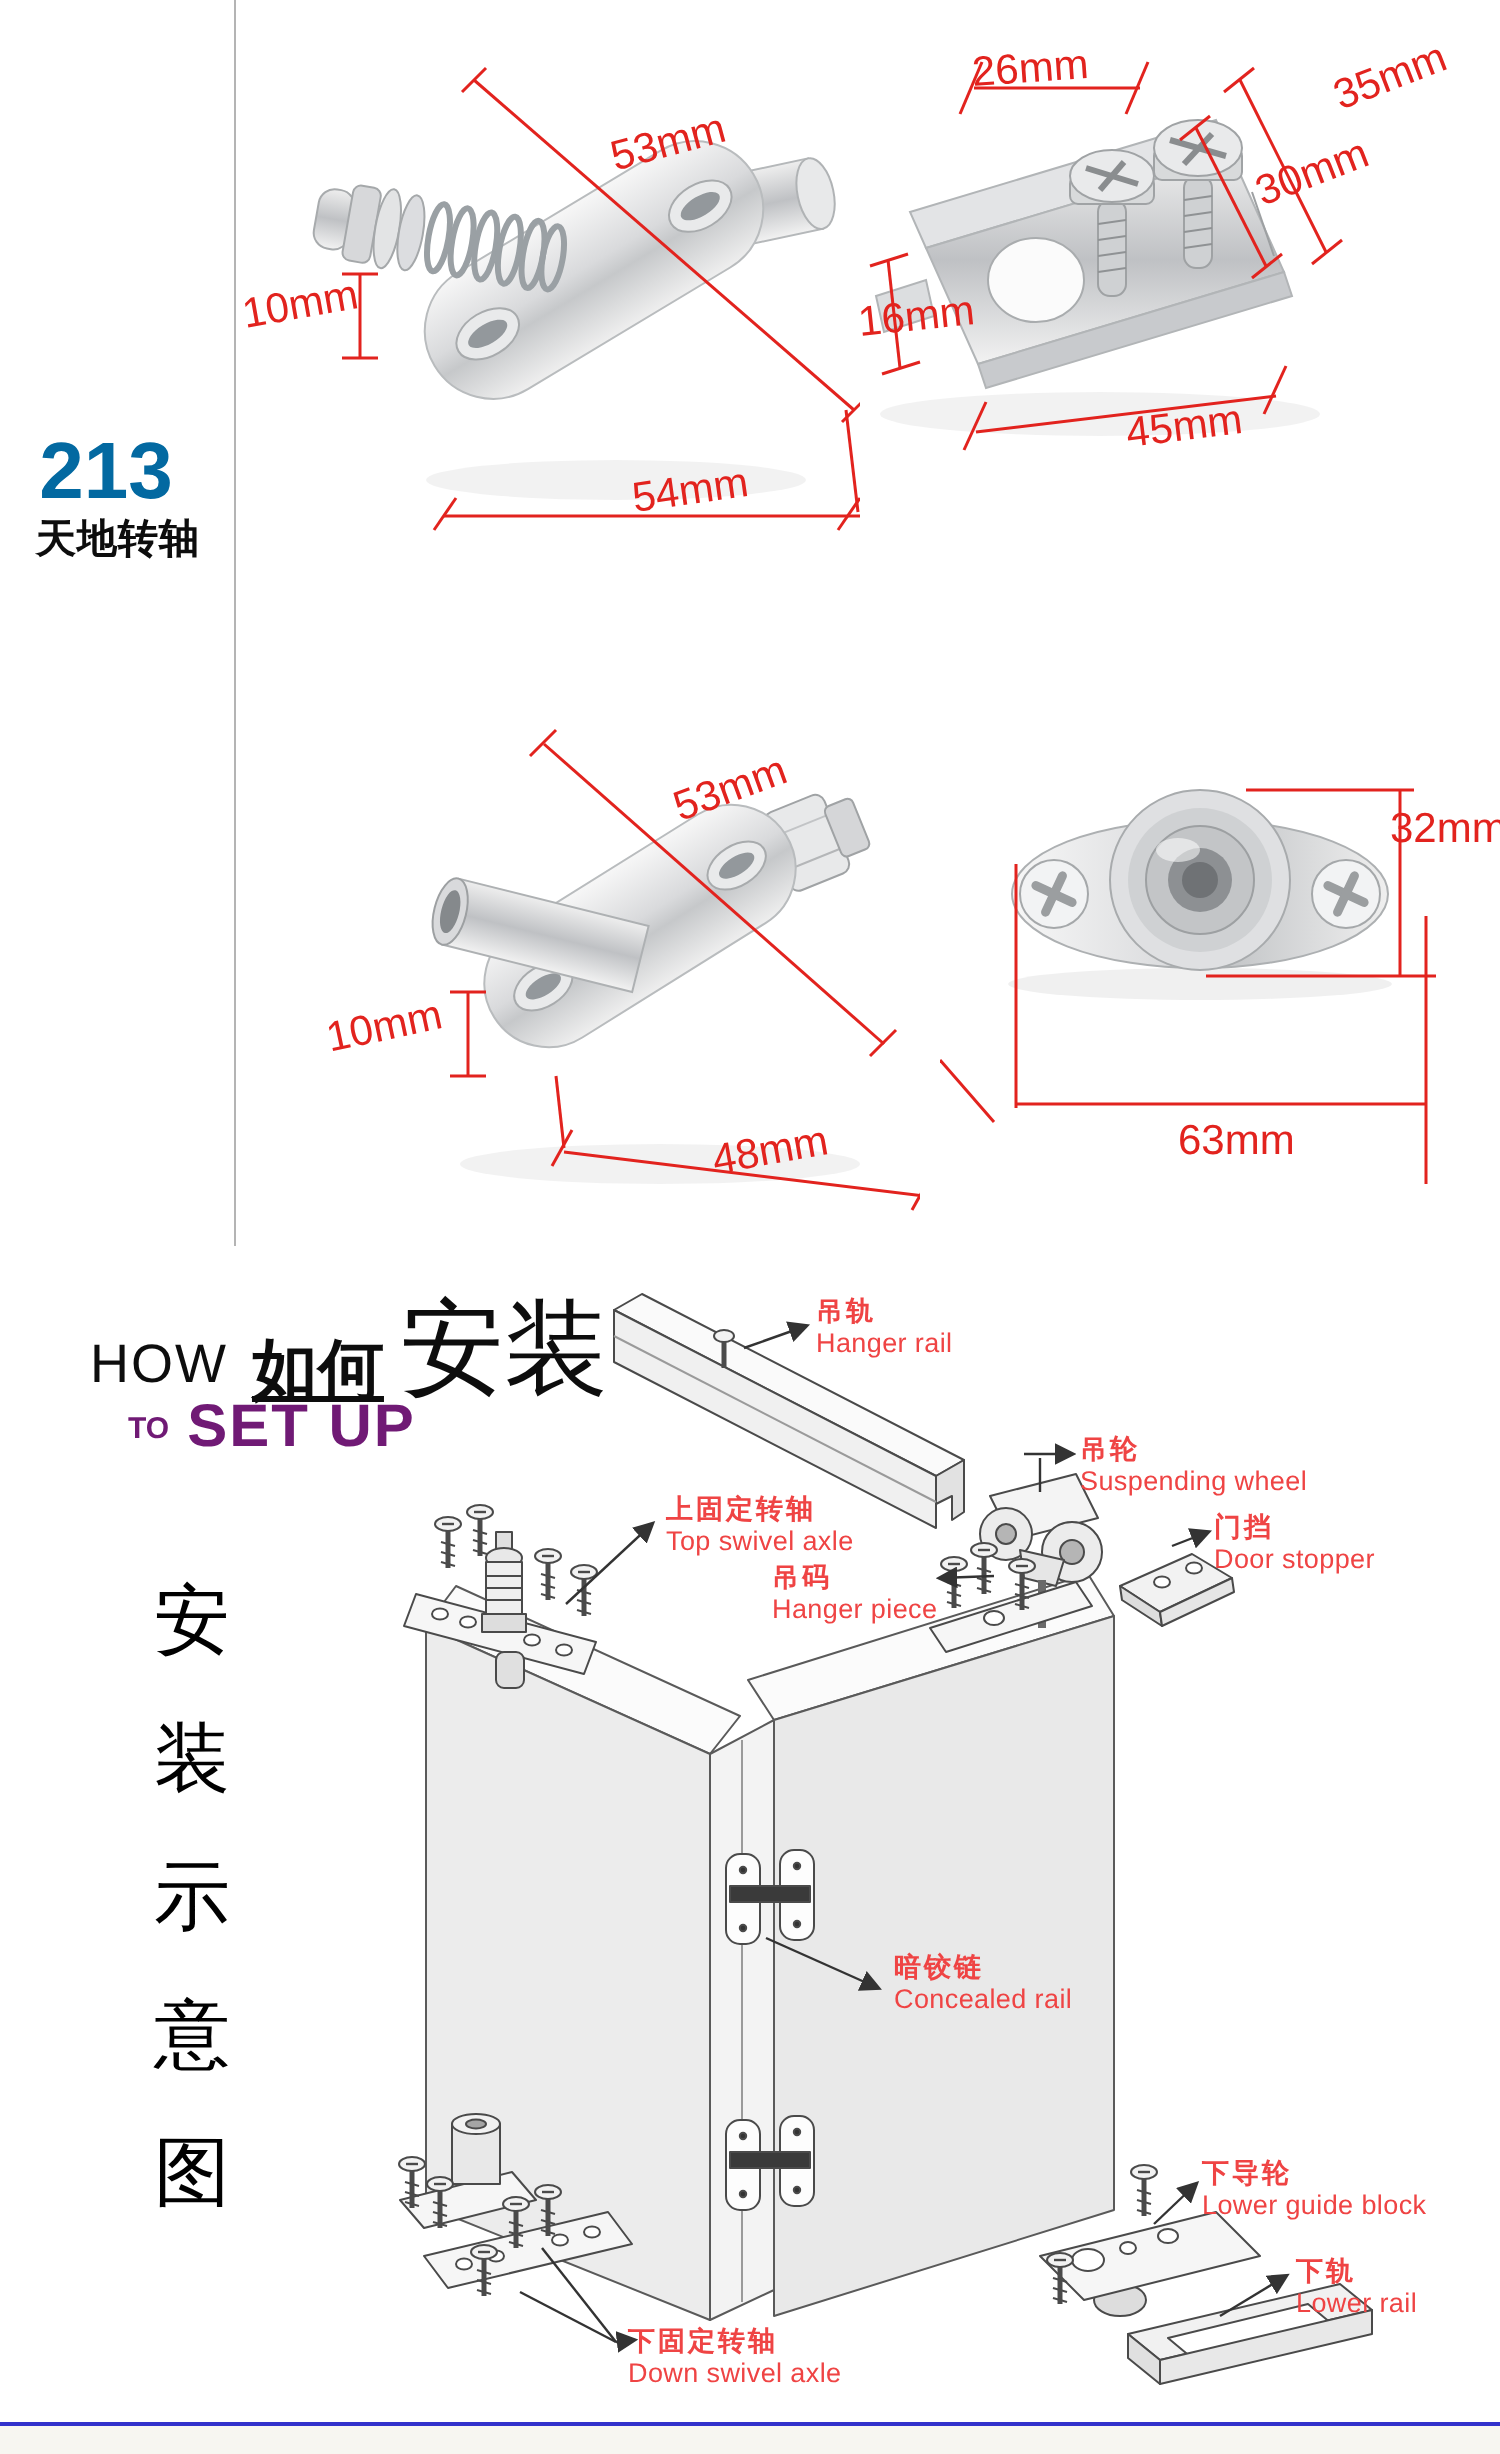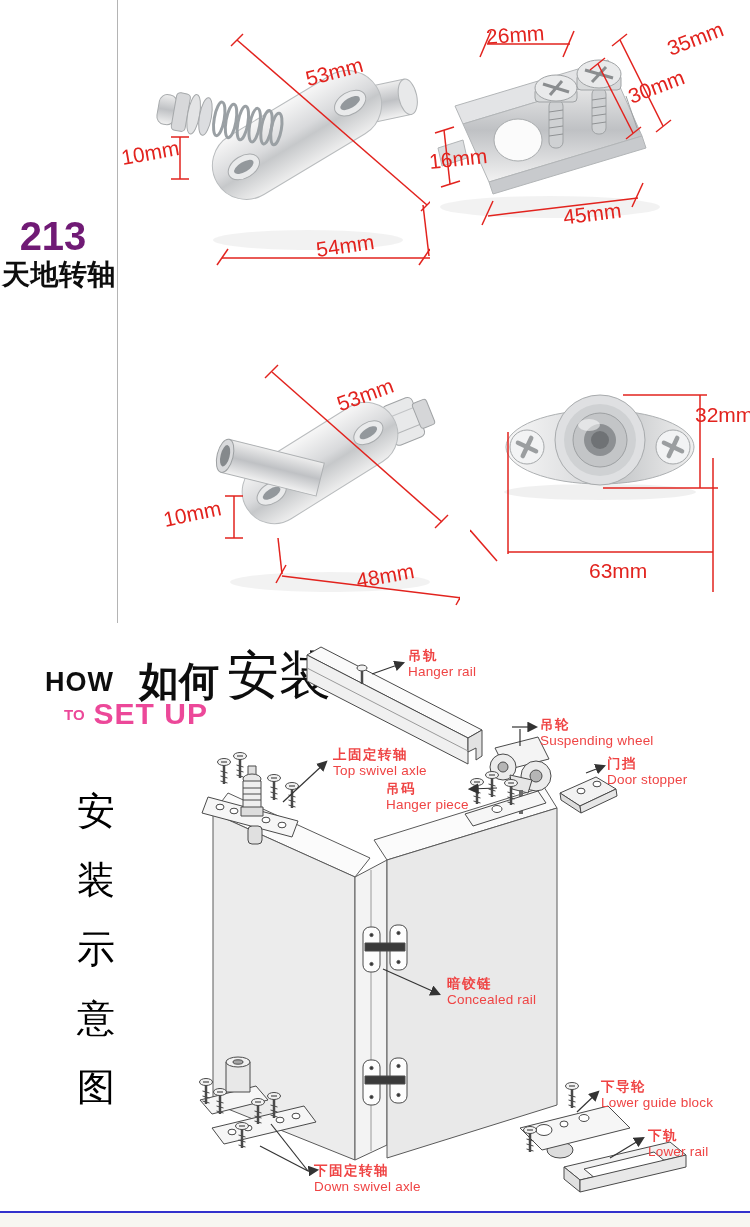--- a/index.html
+++ b/index.html
@@ -4,29 +4,29 @@
 <style>
   html,body{margin:0;padding:0;background:#ffffff;}
   #canvas{position:relative;width:750px;height:1227px;background:#ffffff;overflow:hidden;
           font-family:"Liberation Sans","DejaVu Sans",sans-serif;}
   .abs{position:absolute;}
   .dim{position:absolute;color:#e2231e;font-size:21px;font-weight:400;line-height:1;white-space:nowrap;}
   .dlabel{position:absolute;color:#ef4444;line-height:1.15;white-space:nowrap;}
   .dlabel .zh{font-size:13.5px;font-weight:700;letter-spacing:1.5px;}
   .dlabel .en{font-size:13.5px;font-weight:400;letter-spacing:0.2px;}
   .hdr-model{position:absolute;left:0;top:214px;width:106px;text-align:center;
-             font-size:40px;font-weight:800;color:#701a75;}
+             font-size:40px;font-weight:800;color:#0369a1;}
   .hdr-name{position:absolute;left:0;top:256px;width:118px;text-align:center;
-            font-size:28px;font-weight:800;color:#0d0d0d;letter-spacing:0.5px;}
+            font-size:20px;font-weight:800;color:#0d0d0d;letter-spacing:0.5px;}
   .divider-v{position:absolute;left:117px;top:0;width:1px;height:623px;background:#b4b4b4;}
   #logo-row1{position:absolute;left:45px;top:649px;display:flex;align-items:flex-end;color:#0d0d0d;}
-  .logo-how{font-size:27px;font-weight:700;letter-spacing:1px;line-height:1;padding-bottom:5px;text-align:center;}
-  .logo-ruhe{font-size:40px;font-weight:900;line-height:1;margin-left:25px;}
+  .logo-how{font-size:27px;font-weight:400;letter-spacing:1px;line-height:1;padding-bottom:5px;text-align:center;}
+  .logo-ruhe{font-size:33px;font-weight:900;line-height:1;margin-left:12px;text-decoration:underline;}
   .logo-anzh{font-size:52px;font-weight:400;line-height:1;margin-left:8px;}
-  #logo-row2{position:absolute;left:64px;top:699px;display:flex;align-items:flex-start;color:#ec4899;}
+  #logo-row2{position:absolute;left:64px;top:699px;display:flex;align-items:flex-start;color:#701a75;}
   .logo-to{font-size:15px;font-weight:700;margin-right:9px;margin-top:7px;}
   .logo-setup{font-size:30px;font-weight:700;letter-spacing:1px;line-height:1;}
   .vcap{position:absolute;left:70px;top:792px;width:52px;display:flex;flex-direction:column;
         align-items:center;gap:31px;font-family:"Liberation Serif","DejaVu Serif",serif;
         font-size:38px;color:#000;line-height:1;}
   .brule{position:absolute;left:0;top:1211px;width:750px;height:2px;background:#3232cc;}
   .bstrip{position:absolute;left:0;top:1213px;width:750px;height:14px;background:#f7f6f1;}
 </style>
 </head>
 <body>

